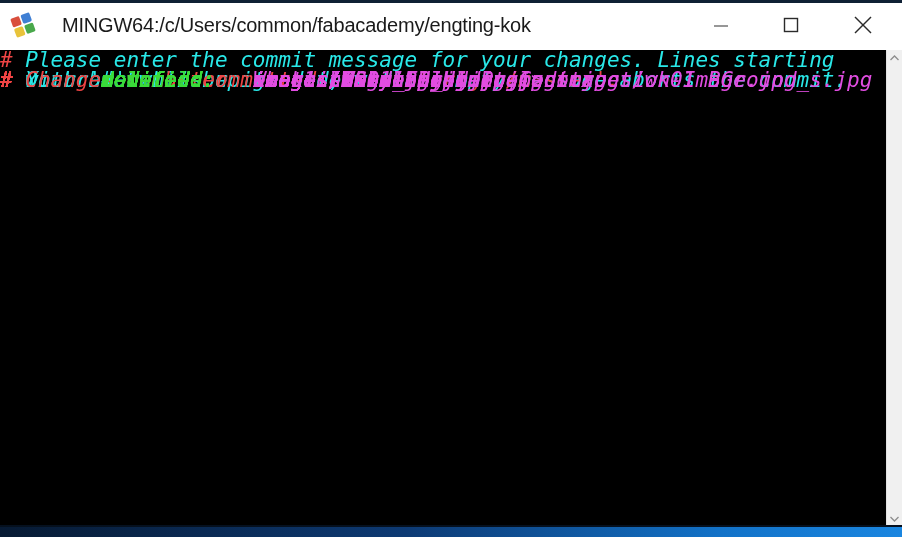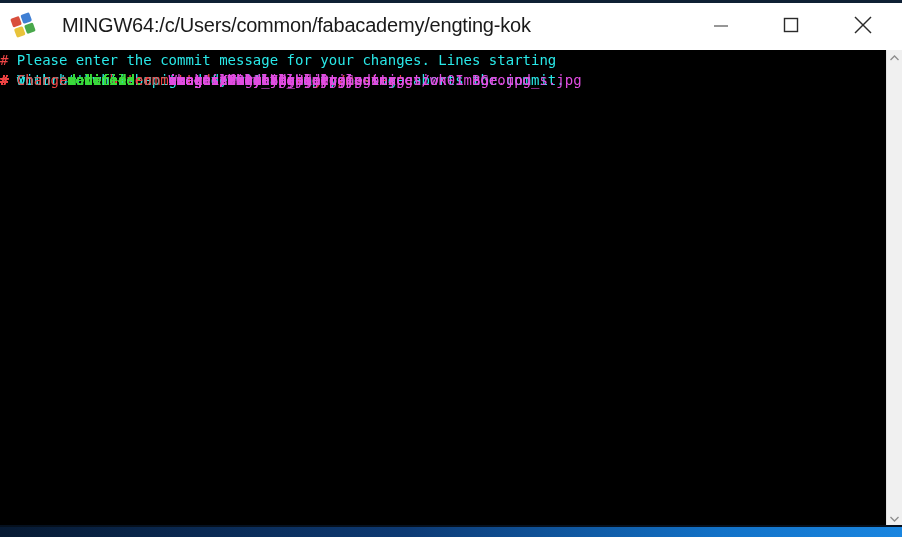--- a/index.html
+++ b/index.html
@@ -84,24 +84,25 @@
   }
   #term-lines {
     position: absolute;
     left: 0;
     top: 0;
     width: 886px;
   }
   .tline {
     height: 20px;
     line-height: 20px;
-    font-size: 14px;
+    font-size: 21px;
     white-space: pre;
     letter-spacing: 0px;
     font-family: "DejaVu Sans Mono", "Liberation Mono", monospace;
+    font-style: italic;
   }
   .seg { white-space: pre; }
 
   
   .c-cyan   { color: #29e8e8; }
   .c-red    { color: #ef4545; }
   .c-violet { color: #ef4444; }
   .c-green  { color: #3adb3a; }
   .c-mag    { color: #e24de2; }
 

